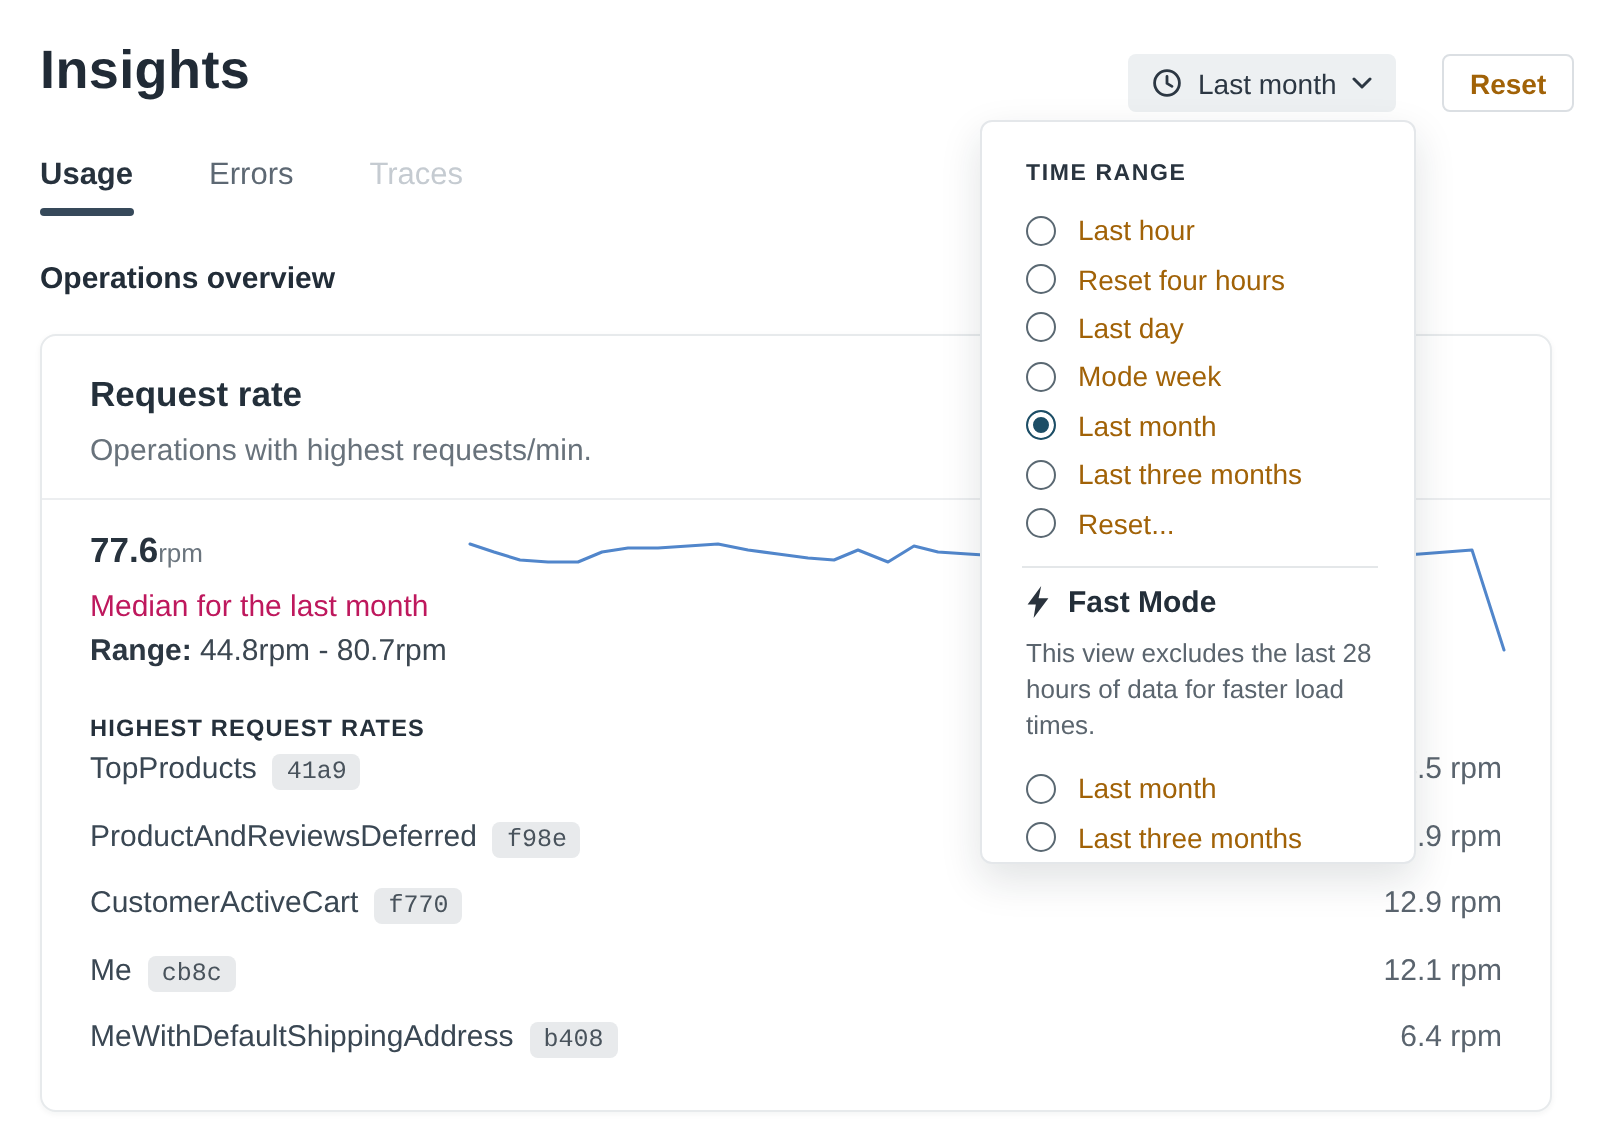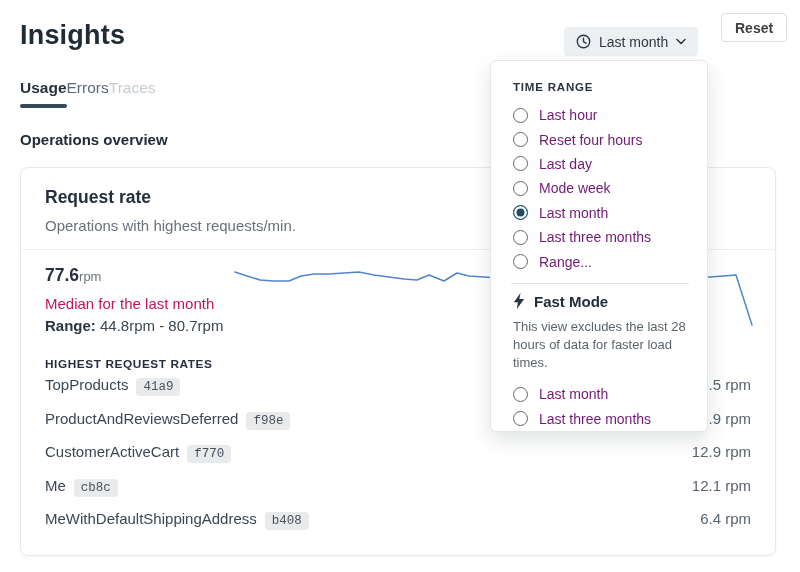--- a/index.html
+++ b/index.html
@@ -5,27 +5,27 @@
   * { margin:0; padding:0; box-sizing:border-box; }
   html,body { width:800px; height:572px; }
   body { font-family:"Liberation Sans", sans-serif; background:#fff; color:#27323d; overflow:hidden; }
   .app { position:absolute; inset:0; width:800px; height:572px; background:#fff; }
 
   
   .page-title { position:absolute; left:20px; top:20px; font-size:27px; font-weight:700; color:#212b36; letter-spacing:.2px; }
   .btn-timerange { position:absolute; left:564px; top:27px; height:29px; display:flex; align-items:center; gap:8px;
     padding:0 12px; background:#edf0f2; border:none; border-radius:4px; font-size:14px; color:#2c3743; cursor:pointer;
     font-family:inherit; z-index:5; }
-  .btn-reset { position:absolute; left:721px; top:13px; height:29px; padding:0 13px; background:#fff;
-    border:1px solid #dbdfe3; border-radius:4px; font-size:14px; font-weight:700; color:#404040; cursor:pointer;
+  .btn-reset { position:absolute; left:721px; top:27px; height:29px; padding:0 13px; background:#fff;
+    border:1px solid #dbdfe3; border-radius:4px; font-size:14px; font-weight:700; color:#a16207; cursor:pointer;
     font-family:inherit; z-index:5; }
   .icon { display:inline-flex; align-items:center; }
 
   
-  .tabs { position:absolute; left:20px; top:79px; display:flex; font-size:15.5px; }
+  .tabs { position:absolute; left:20px; top:79px; display:flex; gap:38px; font-size:15.5px; }
   .tab { position:relative; padding-bottom:11px; cursor:pointer; color:#5d6873; }
   .tab.active { color:#27323d; font-weight:700; }
   .tab.active::after { content:""; position:absolute; left:0; right:0; bottom:0; height:4px; border-radius:2px; background:#36495a; }
   .tab.disabled { color:#c5cbd1; cursor:default; }
 
   .section-title { position:absolute; left:20px; top:131px; font-size:15px; font-weight:700; color:#222d38; }
 
   
   .card { position:absolute; left:20px; top:167px; width:756px; height:389px; background:#fff;
     border:1px solid #e7eaec; border-radius:8px; box-shadow:0 1px 3px rgba(20,30,40,.05); }
@@ -49,21 +49,21 @@
   .op-rate { font-size:15px; color:#5a646e; }
 
   
   .spark-svg { position:absolute; left:0; top:0; z-index:3; pointer-events:none; }
 
   
   .panel { position:absolute; left:490px; top:60px; width:218px; height:372px; background:#fff;
     border:1px solid #e4e7ea; border-radius:6px; box-shadow:0 8px 20px rgba(25,35,45,.13); z-index:10;
     padding:20px 18px 14px 22px; }
   .panel-label { font-size:11.5px; font-weight:700; letter-spacing:.07em; color:#29343f; margin-bottom:10px; }
-  .option { display:flex; align-items:center; gap:11px; height:24.4px; font-size:14px; color:#701a75; cursor:pointer; }
+  .option { display:flex; align-items:center; gap:11px; height:24.4px; font-size:14px; color:#a16207; cursor:pointer; }
   .radio { width:15px; height:15px; border-radius:50%; border:1.5px solid #5a6872; background:#fff; flex:none; }
   .radio.sel { border-color:#1d4e66; background:#1d4e66; box-shadow:inset 0 0 0 2.5px #fff; }
   .panel-divider { border:none; border-top:1px solid #e4e7e9; margin:9px 0 9px -2px; }
   .fastmode-head { display:flex; align-items:center; gap:9px; margin:2px 0 8px; }
   .fastmode-title { font-size:15px; font-weight:700; color:#232e39; }
   .fastmode-desc { font-size:13px; color:#5b656e; line-height:1.4; margin-bottom:10px; max-width:180px; }
 </style>
 </head>
 <body>
 
@@ -164,21 +164,21 @@
         <div class="option">
           <span class="radio sel"></span>
           <span>Last month</span>
         </div>
         <div class="option">
           <span class="radio"></span>
           <span>Last three months</span>
         </div>
         <div class="option">
           <span class="radio"></span>
-          <span>Range...</span>
+          <span>Reset...</span>
         </div>
       </div>
     <hr class="panel-divider">
     <div class="fastmode-head">
       <span class="icon">
         <svg width="12" height="16" viewBox="0 0 12 16">
             <path d="M7.6 0 L0.8 9.2 H4.9 L3.8 16 L11.2 6.1 H6.3 Z" fill="#2a333d"></path>
           </svg>
       </span>
       <span class="fastmode-title">Fast Mode</span>

